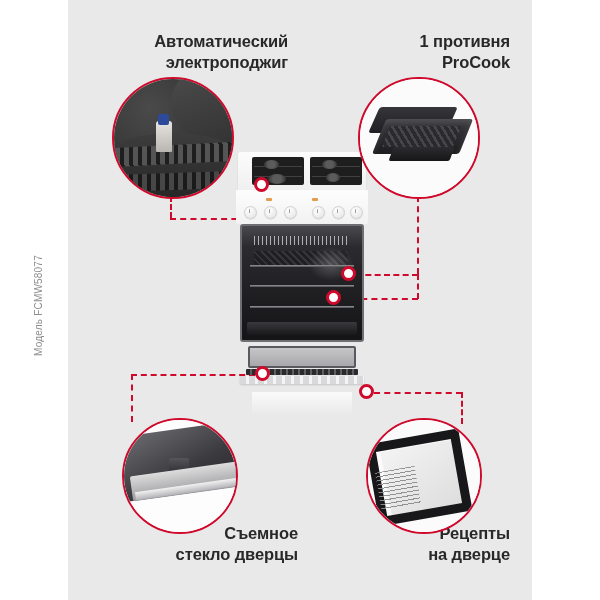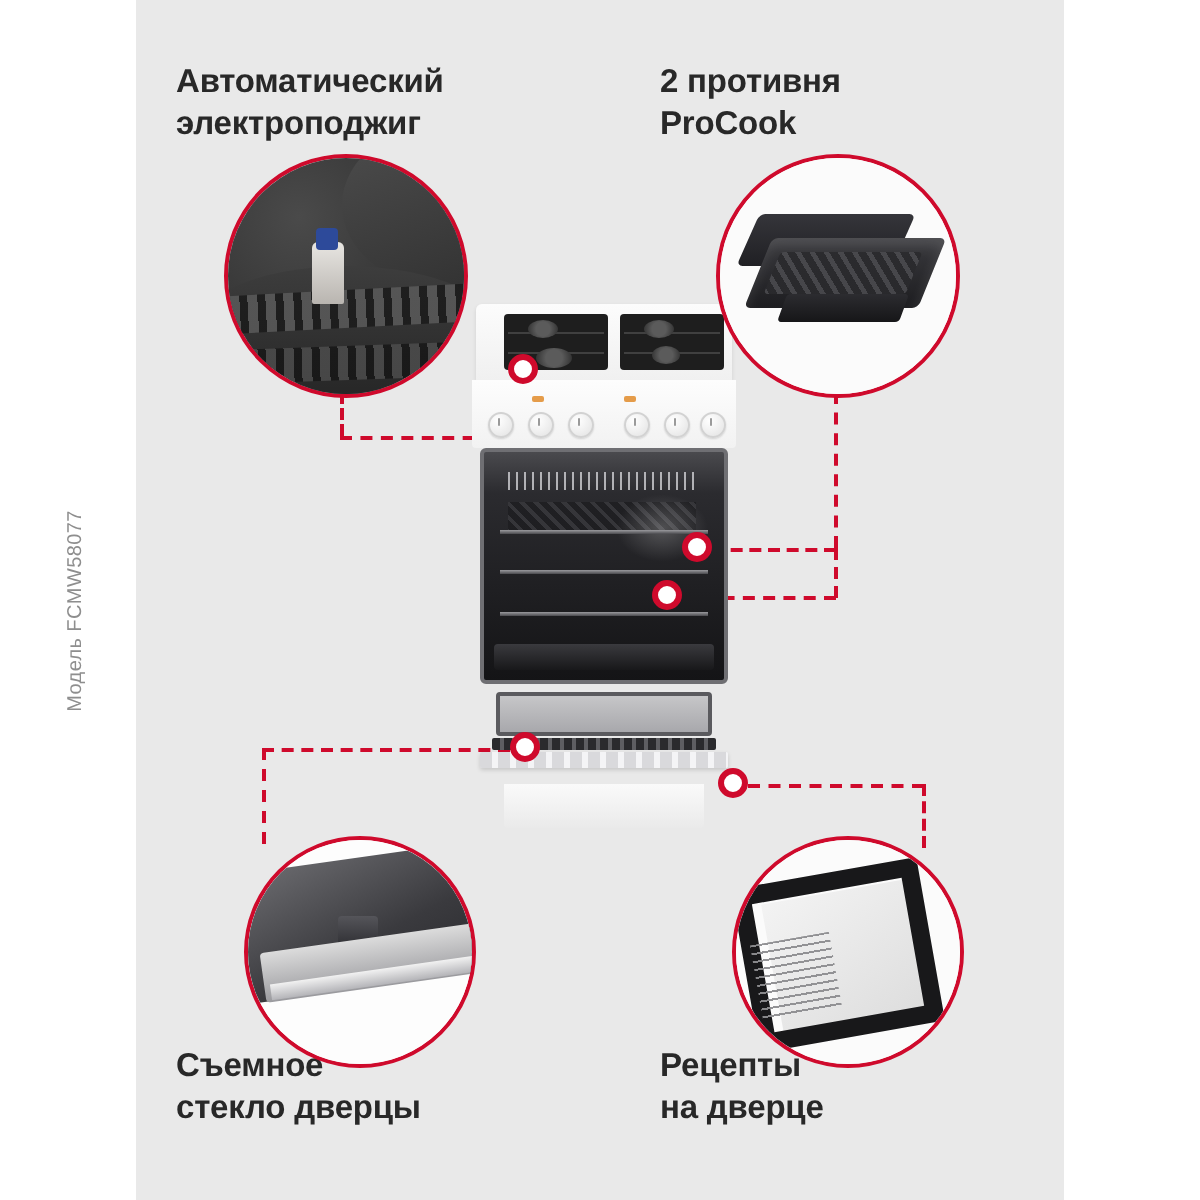--- a/index.html
+++ b/index.html
@@ -7,21 +7,21 @@
   body{width:600px;height:600px;overflow:hidden;
        font-family:"Liberation Sans","DejaVu Sans",sans-serif;}
 
   #canvas{position:relative;width:600px;height:600px;background:#ffffff;}
 
   
   .card{position:absolute;left:68px;top:0;width:464px;height:600px;
         background:#e9e9e9;}
 
   
-  .caption{position:absolute;text-align:left;color:#282828;
+  .caption{position:absolute;text-align:right;color:#282828;
            font-size:16.5px;font-weight:bold;line-height:1.28;
            letter-spacing:-0.1px;white-space:pre-line;}
   .cap-tl{left:88px;top:31px;width:200px;}
   .cap-tr{left:330px;top:31px;width:180px;}
   .cap-bl{left:88px;top:523px;width:210px;}
   .cap-br{left:330px;top:523px;width:180px;}
 
   
   .model{position:absolute;left:-42px;top:300px;width:160px;
          transform:rotate(-90deg);transform-origin:center center;
@@ -180,21 +180,21 @@
 <body>
 
 <div id="canvas">
 
   <div class="card"></div>
 
   <div class="model">Модель FCMW58077</div>
 
   <div class="caption cap-tl">Автоматический
 электроподжиг</div>
-  <div class="caption cap-tr">2 противня
+  <div class="caption cap-tr">1 противня
 ProCook</div>
   <div class="caption cap-bl">Съемное
 стекло дверцы</div>
   <div class="caption cap-br">Рецепты
 на дверце</div>
 
   <div class="dash-v" style="left:170px;top:196px;height:22px;"></div>
   <div class="dash-h" style="left:170px;top:218px;width:98px;"></div>
   <div class="dash-v" style="left:267px;top:192px;height:27px;"></div>
 

